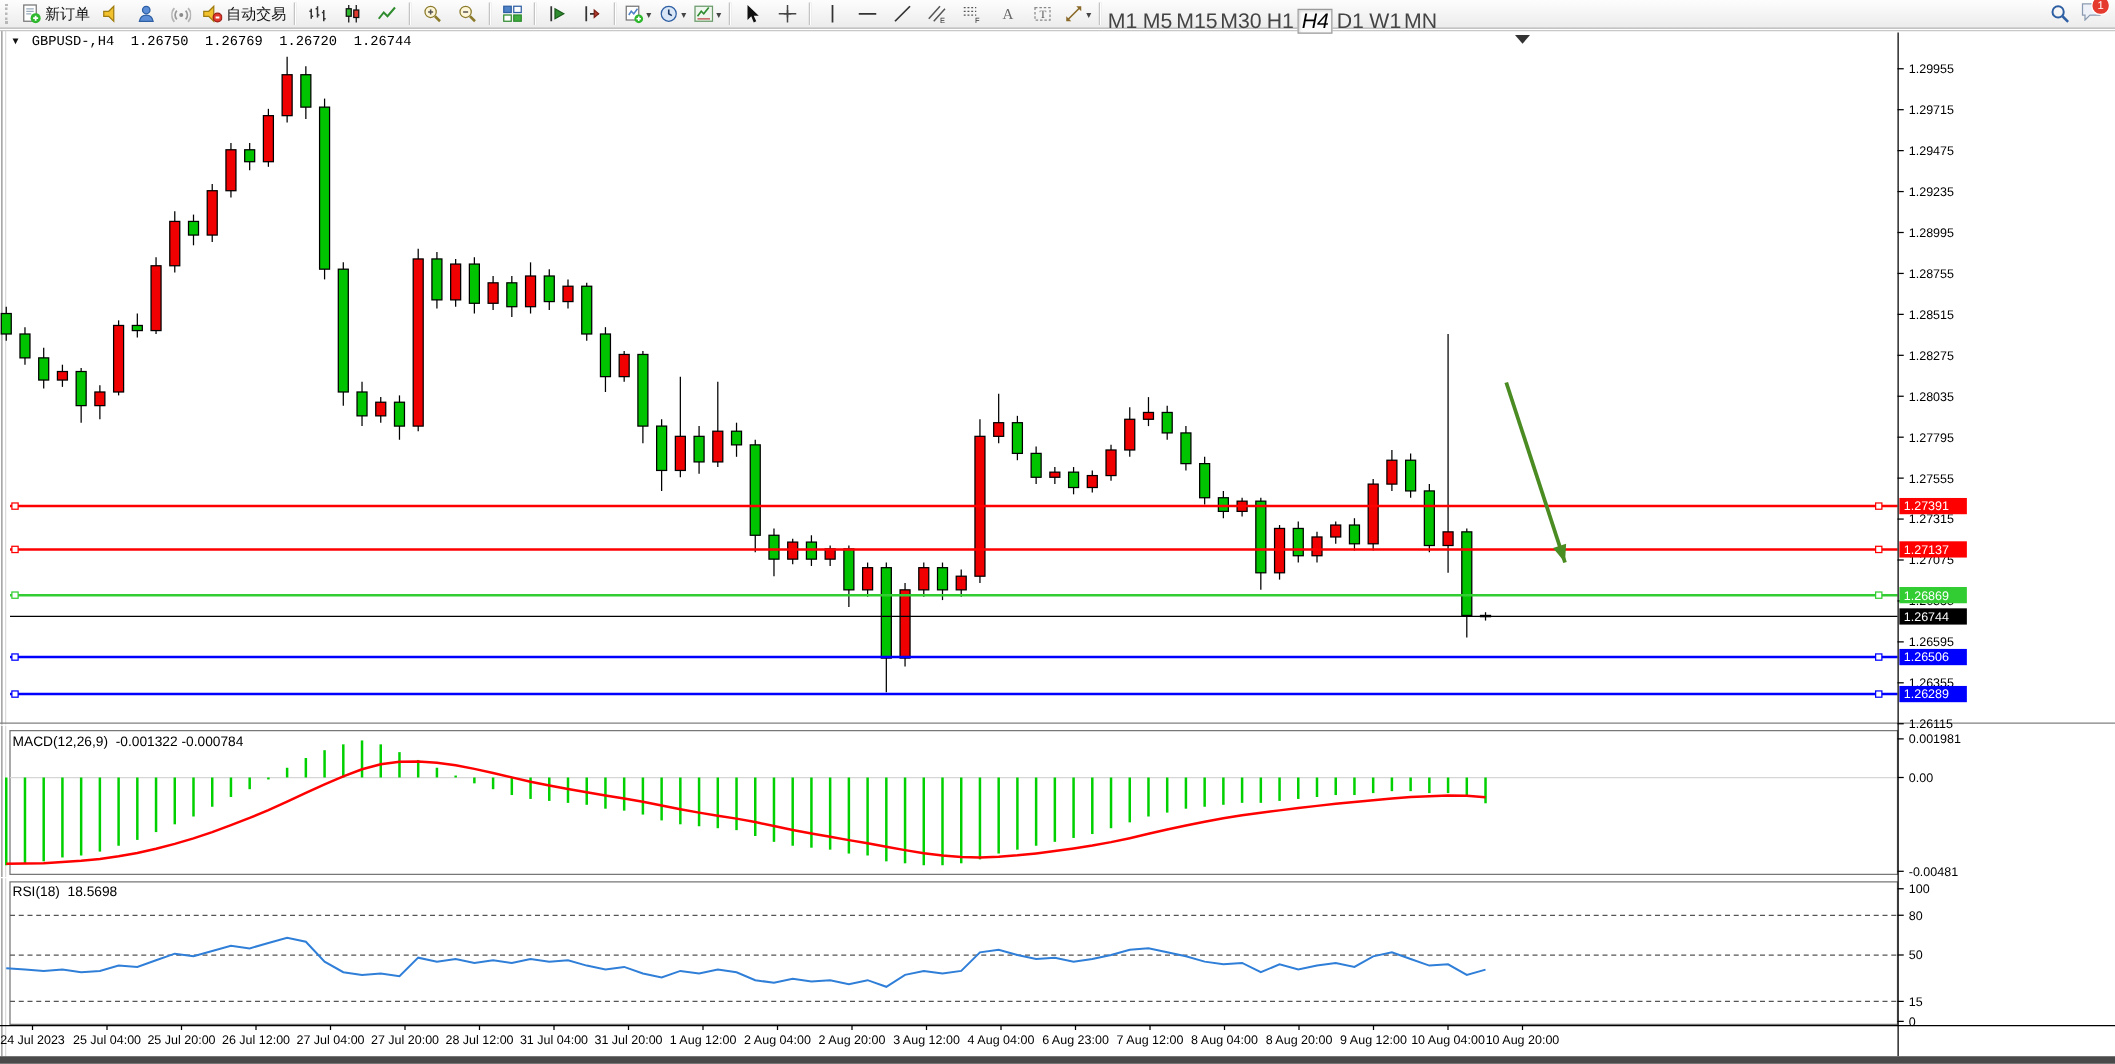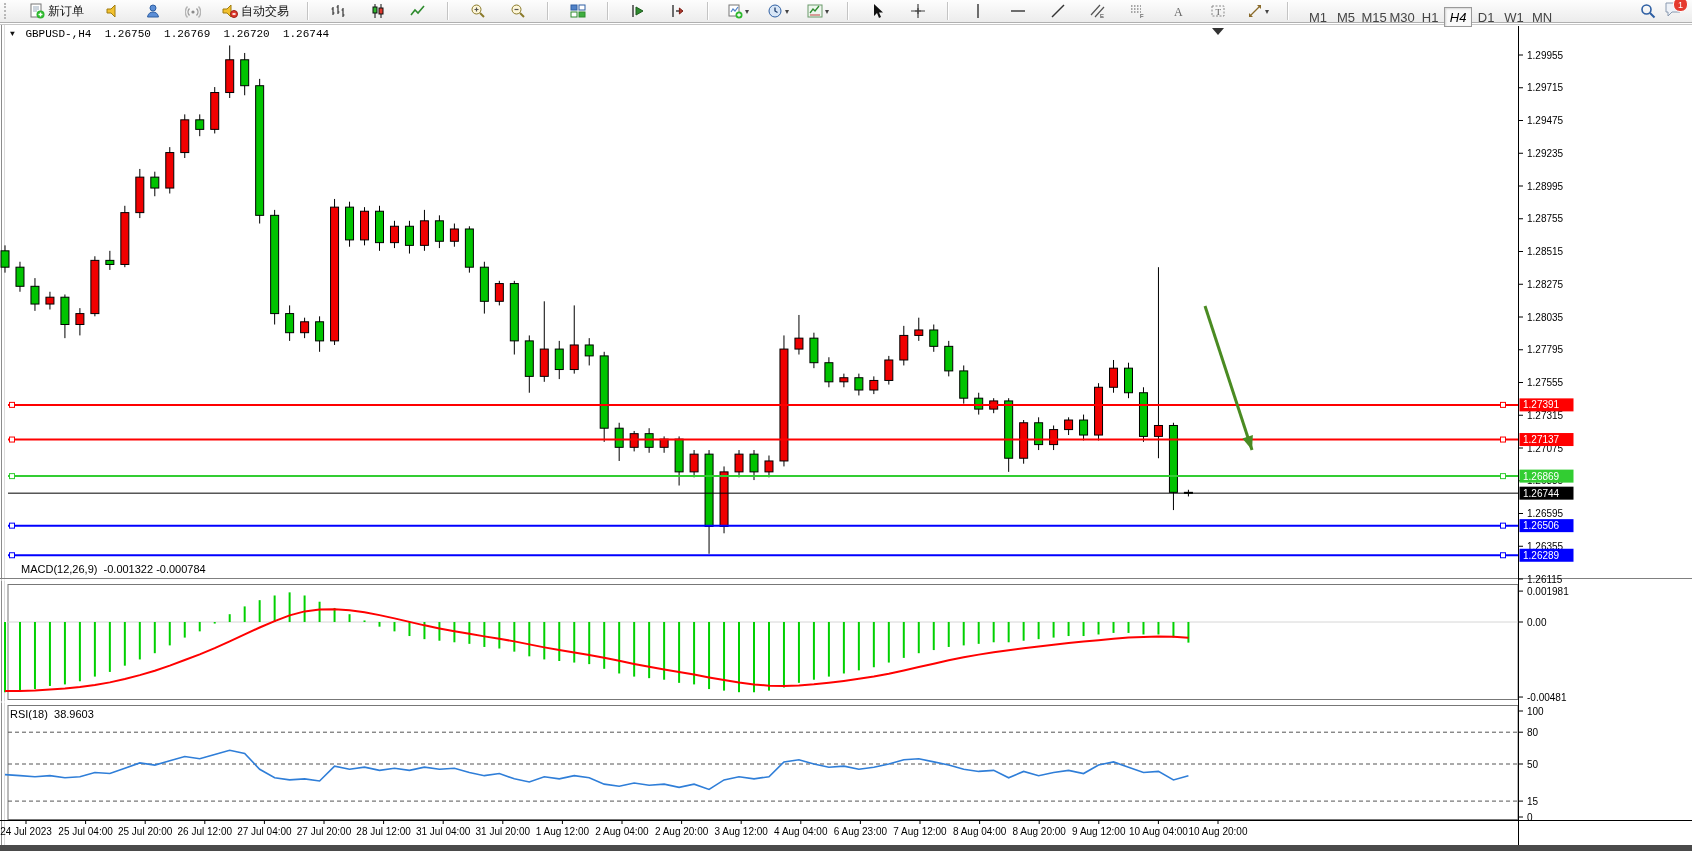--- a/index.html
+++ b/index.html
@@ -1,39 +1,39 @@
 <!DOCTYPE html>
 <html><head>
 <meta charset="utf-8">
 <style>
   html,body{margin:0;padding:0;}
   body{width:1692px;height:851px;overflow:hidden;font-family:"Liberation Sans",sans-serif;background:#fff;}
   .app{position:relative;width:1692px;height:851px;background:#ffffff;}
   
   .toolbar{position:absolute;left:0;top:0;width:1692px;height:23px;background:linear-gradient(#fdfdfd,#ececec);
-    border-bottom:1px solid #b0b0b0;display:flex;align-items:center;z-index:5;box-sizing:border-box;padding-left:2px;gap:12px;}
+    border-bottom:1px solid #b0b0b0;display:flex;align-items:center;z-index:5;box-sizing:border-box;padding-left:2px;}
   .tb-handle{width:5px;height:16px;border-left:2px dotted #b8b8b8;margin:0 3px 0 2px;}
   .tb-sep{width:1px;height:18px;background:#c4c4c4;border-right:1px solid #fff;margin:0 3px;}
   .tbtn{height:20px;min-width:22px;display:flex;align-items:center;justify-content:center;padding:0 2px;
     border:1px solid transparent;border-radius:2px;color:#222;font-size:12px;cursor:default;}
   .tbtn svg{display:block;}
   .tbtn .lbl{margin-left:3px;font-size:12px;color:#111;}
   .caret{font-size:8px;color:#444;margin-left:2px;}
-  .tf{font-size:13px;color:#444;min-width:26px;height:18px;display:flex;align-items:center;justify-content:center;border:1px solid transparent;margin-top:12px;}
+  .tf{font-size:17px;color:#444;min-width:26px;height:18px;display:flex;align-items:center;justify-content:center;border:1px solid transparent;margin-top:12px;}
   .tf.active{background:#fafafa;border:1px solid #9a9a9a;box-shadow:inset 1px 1px 2px rgba(0,0,0,.15);color:#000;font-style:italic;}
   .tb-right{margin-left:auto;display:flex;align-items:center;margin-right:10px;gap:8px;}
   .chat-wrap{position:relative;}
   .badge{position:absolute;top:-4px;right:-6px;background:#e53a2e;color:#fff;font-size:9px;border-radius:7px;
     min-width:13px;height:13px;display:flex;align-items:center;justify-content:center;border:1px solid #fff;}
   
   #chart-svg{position:absolute;left:0;top:0;z-index:1;}
   .ovl{position:absolute;z-index:2;font-size:11px;color:#000;white-space:nowrap;}
   #symbol-title{left:10px;top:28px;font-family:Liberation Mono, monospace;}
   #symbol-title .tri{font-size:8px;vertical-align:1px;margin-right:4px;color:#111;}
-  #macd-label{left:10px;top:563px;padding-left:11px;}
+  #macd-label{left:10px;top:588px;}
   #rsi-label{left:10px;top:708px;}
   .bottom-strip{position:absolute;left:0;top:845px;width:1692px;height:6px;background:#4a4a4a;z-index:4;}
 </style>
 </head>
 <body>
 
 <div class="app">
 
   <div class="toolbar">
     <div class="tb-handle"></div>
@@ -652,17 +652,17 @@
     <span>1.26744</span>
   </div>
 
   <div class="ovl" id="macd-label">
     <span>MACD(12,26,9)</span>&nbsp;
     <span>-0.001322 -0.000784</span>
   </div>
 
   <div class="ovl" id="rsi-label">
     <span>RSI(18)</span>&nbsp;
-    <span>38.9603</span>
+    <span>18.5698</span>
   </div>
 
   <div class="bottom-strip"></div>
 </div>
 
 </body></html>

